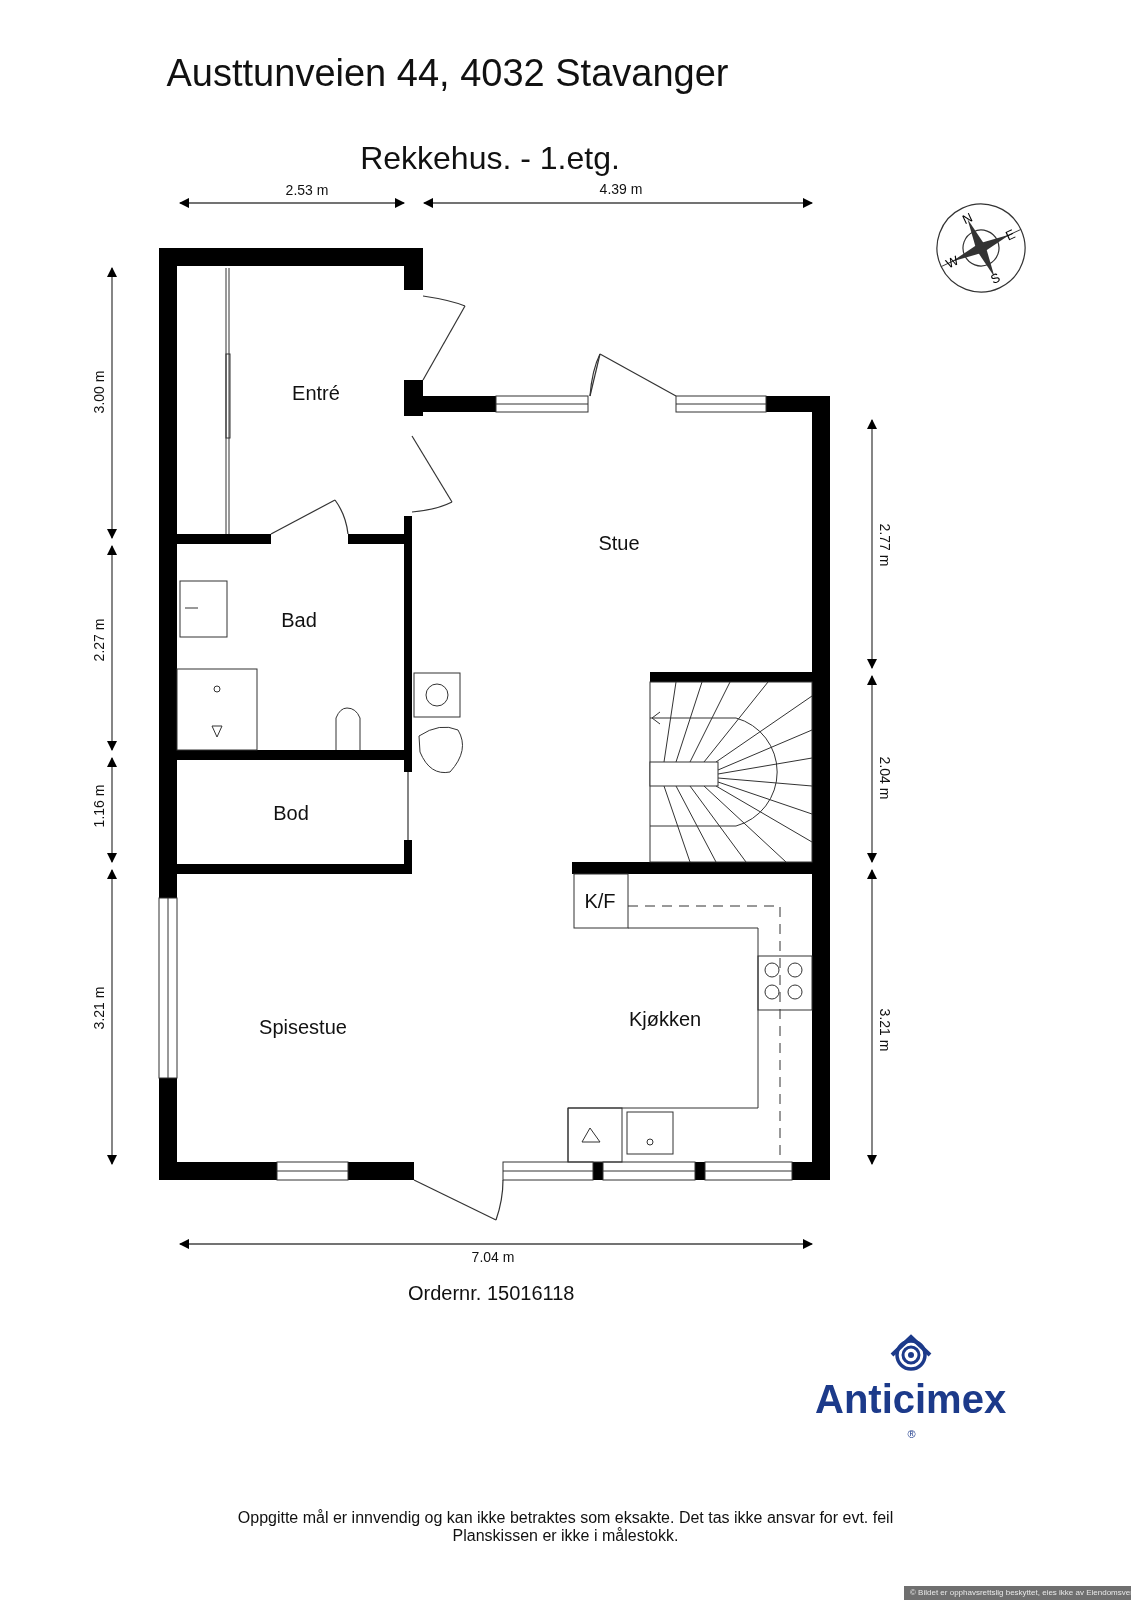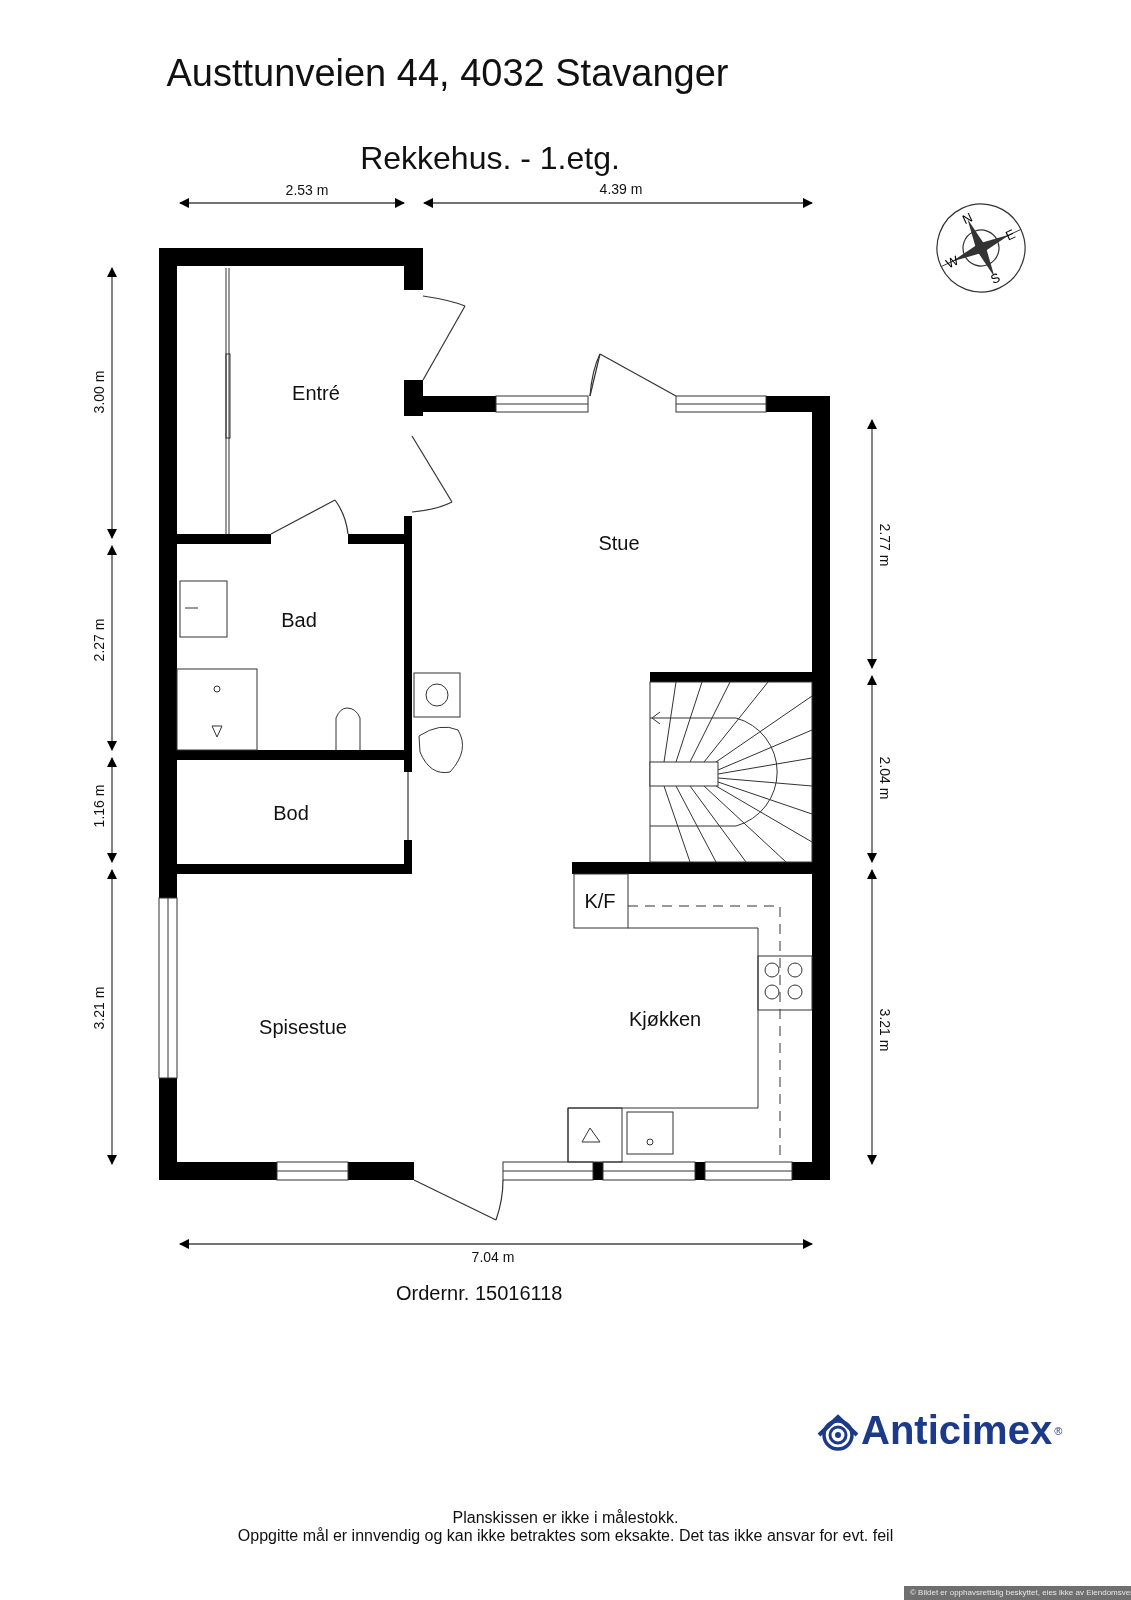--- a/index.html
+++ b/index.html
@@ -2,22 +2,22 @@
 <html><head>
 <meta charset="utf-8">
 <style>
   html, body { margin:0; padding:0; background:#ffffff; }
   body { width:1131px; height:1600px; position:relative; overflow:hidden; font-family:"Liberation Sans", sans-serif; color:#111; }
   .title { position:absolute; left:0; width:895px; text-align:center; top:52px; font-size:38px; }
   .subtitle { position:absolute; left:0; width:980px; text-align:center; top:140px; font-size:32px; }
   .plan { position:absolute; left:0; top:0; }
   .room-label { font-family:"Liberation Sans", sans-serif; font-size:20px; fill:#111; }
   .dim-label { font-family:"Liberation Sans", sans-serif; font-size:14px; fill:#111; }
-  .order { position:absolute; left:396px; top:1282px; font-size:20px; }
-  .logo { position:absolute; left:815px; top:1408px; display:flex; align-items:center; color:#1c3a8a; font-weight:bold; font-size:40px; }
+  .order { position:absolute; left:408px; top:1282px; font-size:20px; }
+  .logo { position:absolute; left:815px; top:1331px; display:flex; align-items:center; gap:6px; color:#1c3a8a; font-weight:bold; font-size:40px;flex-direction:column; }
   .logo sup { font-size:11px; font-weight:normal; margin-left:2px; }
   .disclaimer { position:absolute; left:0; width:1131px; text-align:center; top:1509px; font-size:16px; line-height:18px; }
   .copyright { position:absolute; right:0; top:1586px; width:227px; height:14px; background:#6f6f6f; color:#e8e8e8; font-size:8px; line-height:14px; padding-left:6px; box-sizing:border-box; white-space:nowrap; overflow:hidden; }
 </style>
 </head>
 <body>
 
 <div class="title">Austtunveien 44, 4032 Stavanger</div>
 <div class="subtitle">Rekkehus.  - 1.etg.</div>
 
@@ -194,17 +194,17 @@
     <path d="M4,24 L23,6 L42,24" fill="none" stroke="#1c3a8a" stroke-width="4"></path>
     <circle cx="23" cy="24" r="14" fill="none" stroke="#1c3a8a" stroke-width="3.5"></circle>
     <circle cx="23" cy="24" r="8" fill="none" stroke="#1c3a8a" stroke-width="3"></circle>
     <circle cx="23" cy="24" r="3" fill="#1c3a8a"></circle>
   </svg>
   <span>Anticimex</span>
     <sup>®</sup>
 </div>
 
 <div class="disclaimer">
+  <div>Oppgitte mål er innvendig og kan ikke betraktes som eksakte. Det tas ikke ansvar for evt. feil</div>
   <div>Planskissen er ikke i målestokk.</div>
-  <div>Oppgitte mål er innvendig og kan ikke betraktes som eksakte. Det tas ikke ansvar for evt. feil</div>
 </div>
 
 <div class="copyright">© Bildet er opphavsrettslig beskyttet, eies ikke av Eiendomsverdi</div>
 
 </body></html>

